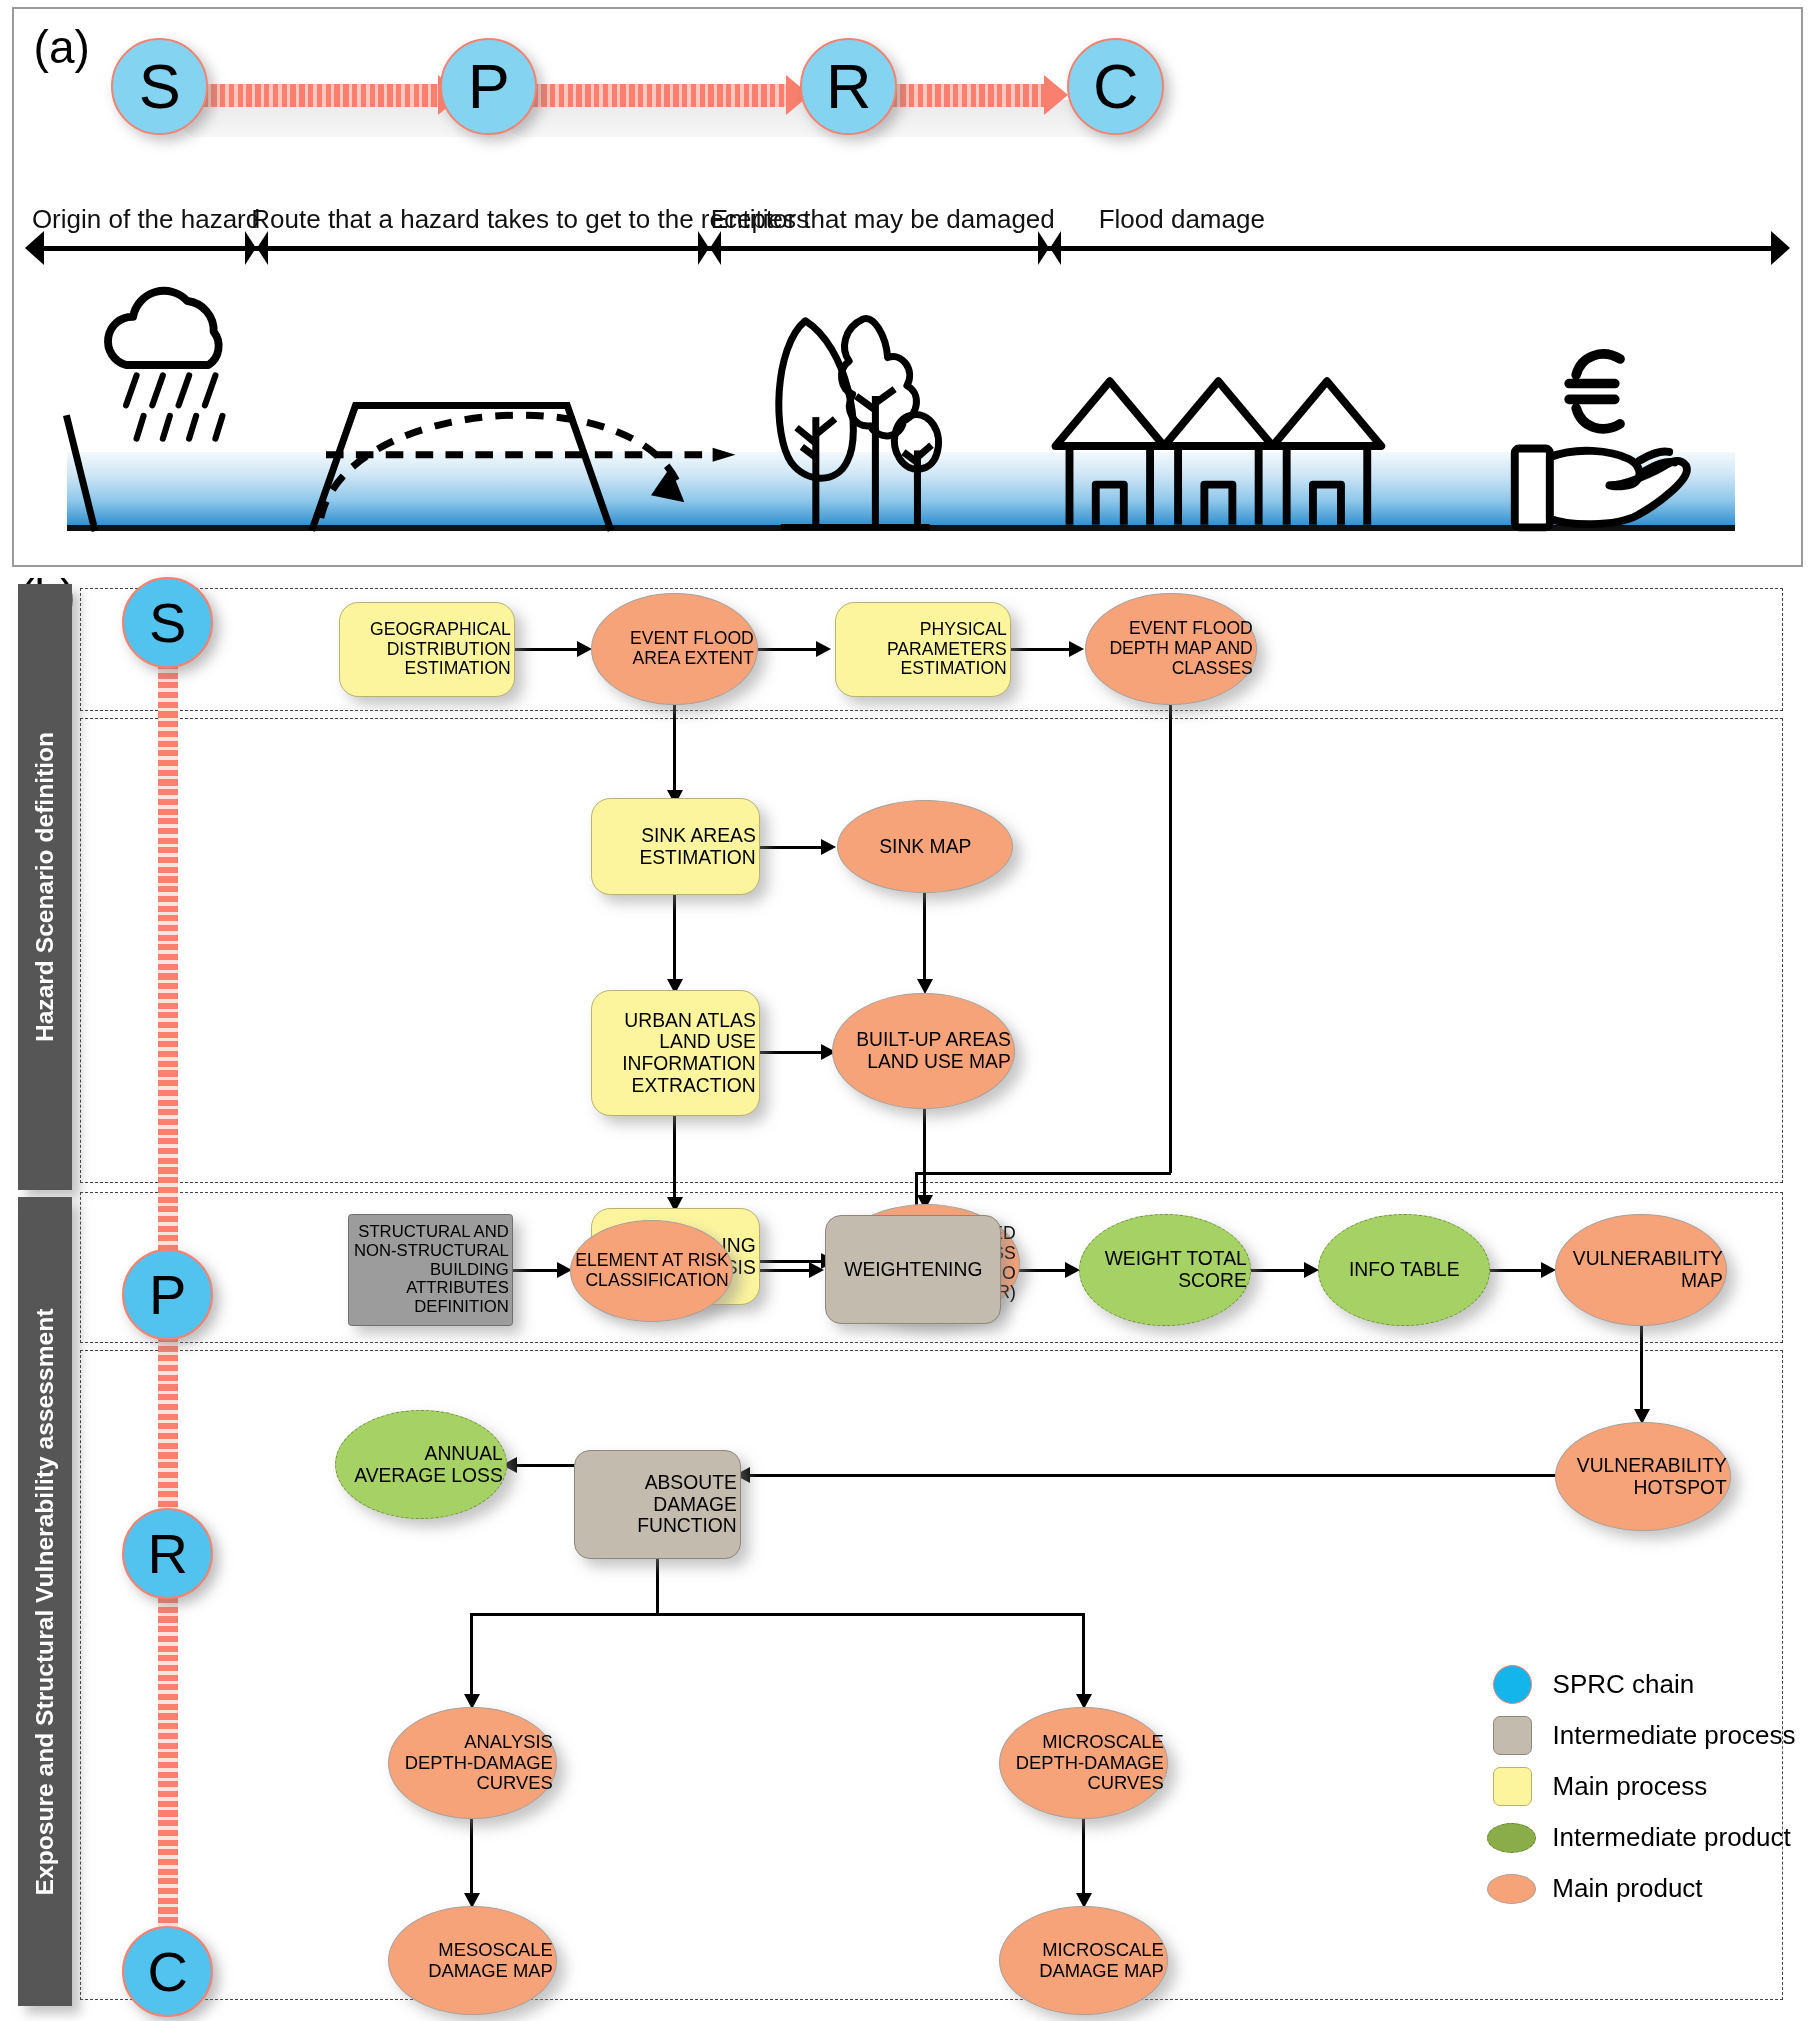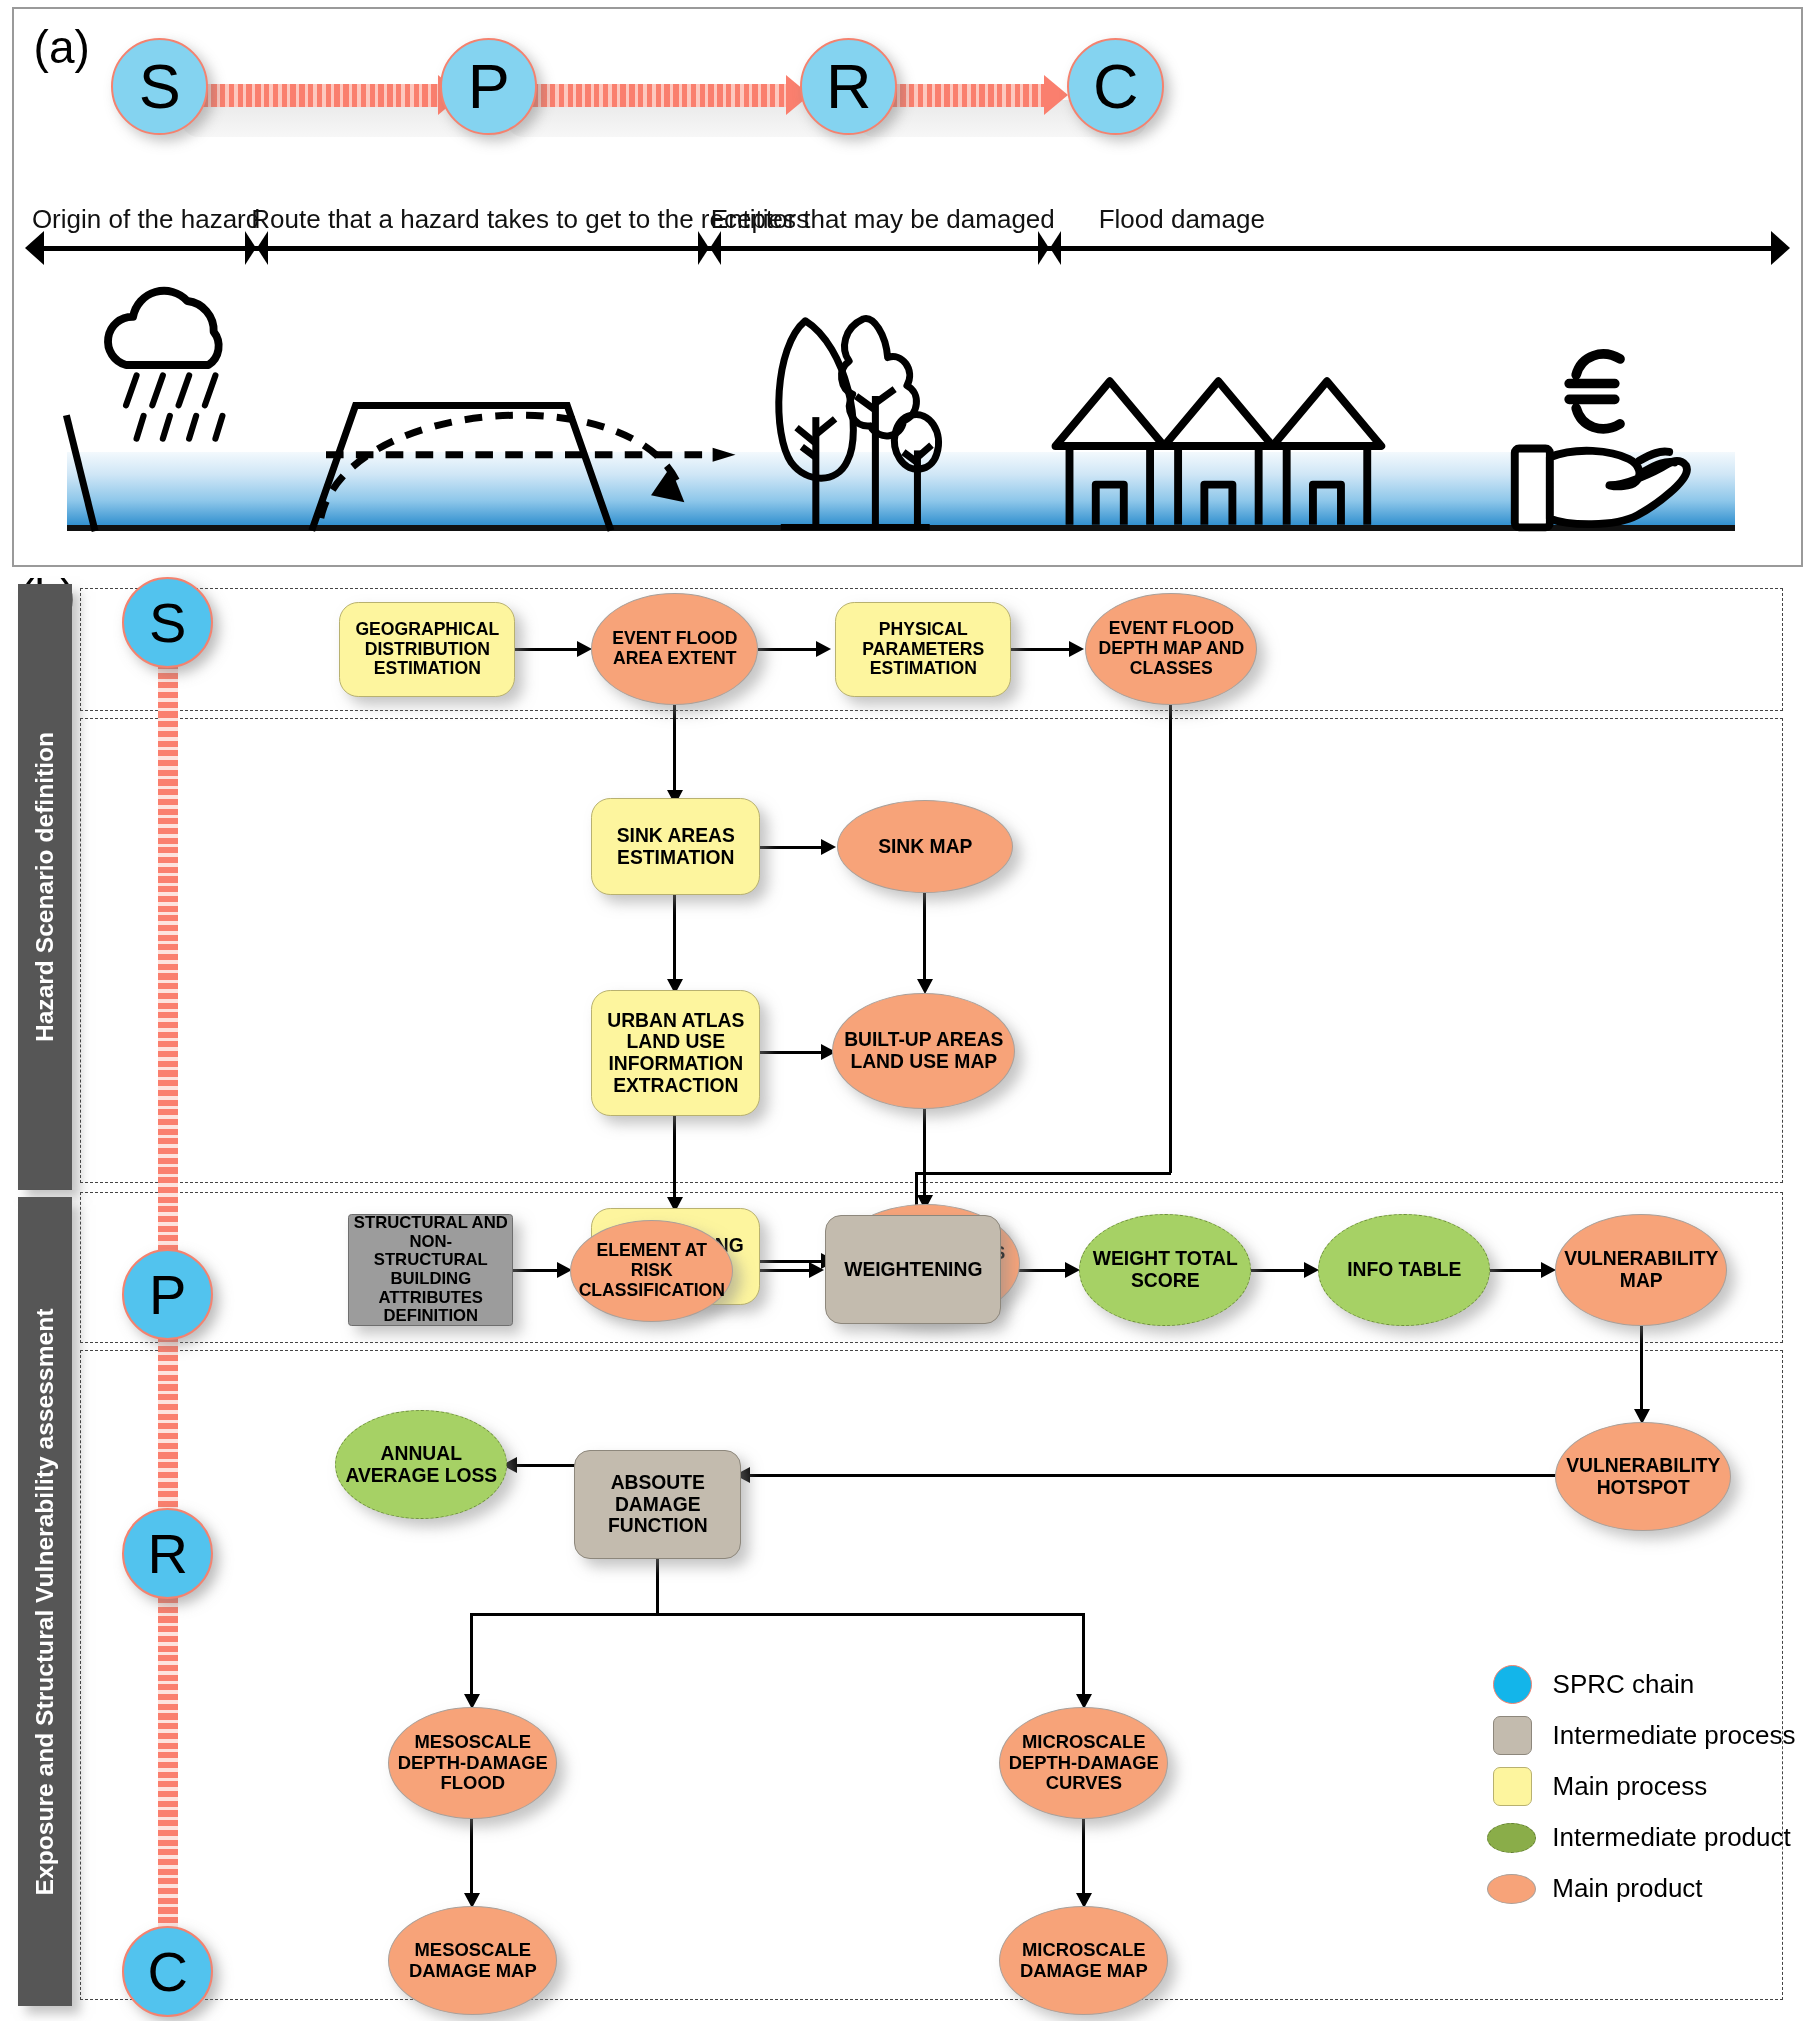--- a/index.html
+++ b/index.html
@@ -135,22 +135,22 @@
 
   .dashbox {
     position: absolute;
     border: 1.8px dashed #444;
   }
 
   
   .node {
     position: absolute;
     display: flex; align-items: center; justify-content: center;
-    text-align: center;
-    font-weight: bold; color: #000;
+    text-align: right;
+    font-weight: normal; color: #000;
     line-height: 1.12;
     box-shadow: 8px 8px 14px rgba(140,140,140,0.5);
     z-index: 5;
     padding: 1.8px 3.5px;
   }
   .proc   { background: #fdf59e; border: 0.9px solid #b8b170; border-radius: 19.3px; }
   .inter  { background: #c3bbae; border: 0.9px solid #8d877c; border-radius: 16px; }
   .risk   { background: #9c9c9c; border: 0.9px solid #6e6e6e; border-radius: 3.5px; }
   .prod   { background: #f7a379; border: 0.9px solid #a9a09a; border-radius: 50%; }
   .iprod  { background: #a6d165; border: 0.9px dashed #6e8f3c; border-radius: 50%; }
@@ -489,21 +489,21 @@
     </div>
 
     <div class="vline" style="left:644px; top:952px; height:83px;"></div>
     <div class="hline" style="left:458px; top:1034px; width:614px;"></div>
     <div class="vline" style="left:458px; top:1034px; height:86px;"></div>
     <div class="ar-d" style="left:452px; top:1115px;"></div>
     <div class="vline" style="left:1070px; top:1034px; height:86px;"></div>
     <div class="ar-d" style="left:1064px; top:1115px;"></div>
 
     <div class="node prod" style="left:376px; top:1128px; width:169px; height:112px; font-size:18.4px;">
-      <span>MESOSCALE DEPTH-DAMAGE FLOOD</span>
+      <span>ANALYSIS DEPTH-DAMAGE CURVES</span>
     </div>
     <div class="vline" style="left:458px; top:1240px; height:79px;"></div>
     <div class="ar-d" style="left:452px; top:1314px;"></div>
     <div class="node prod" style="left:987px; top:1128px; width:169px; height:112px; font-size:18.4px;">
       <span>MICROSCALE DEPTH-DAMAGE CURVES</span>
     </div>
 
     <div class="node prod" style="left:376px; top:1327px; width:169px; height:109px; font-size:18.4px;">
       <span>MESOSCALE DAMAGE MAP</span>
     </div>

